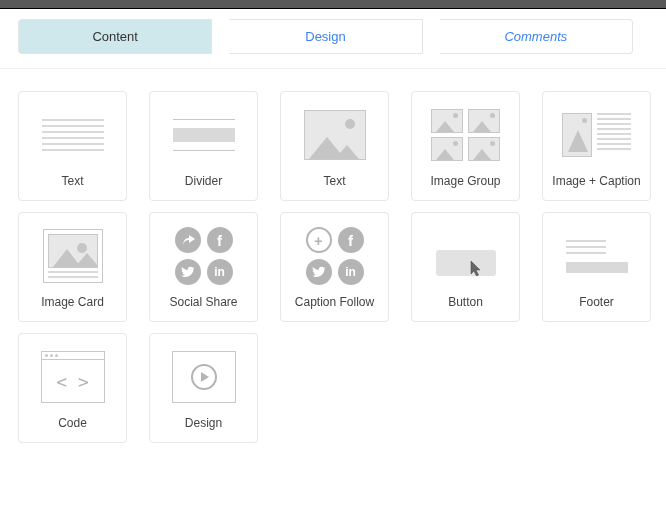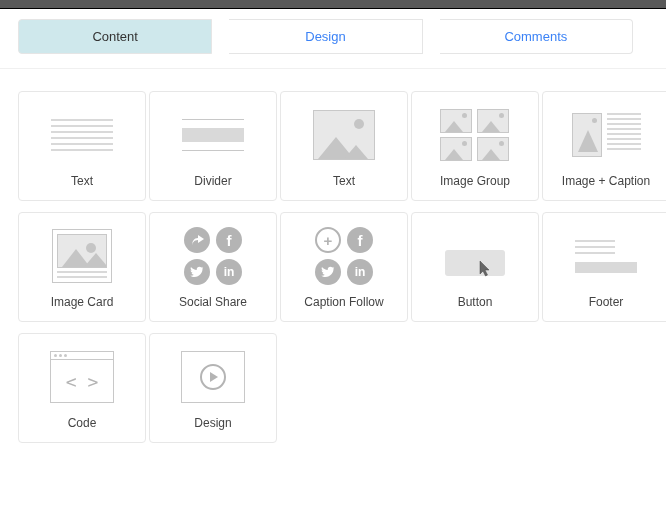--- a/index.html
+++ b/index.html
@@ -32,34 +32,34 @@
     color: #3b82f6;
     cursor: pointer;
   }
   .tab + .tab { border-left: none; }
   .tab.active {
     background: #cfe8ec;
     color: #333;
     font-weight: 500;
   }
   .tab:first-child { border-top-left-radius: 4px; border-bottom-left-radius: 4px; }
-  .tab:last-child { border-top-right-radius: 4px; border-bottom-right-radius: 4px; }
+  .tab:last-child { border-top-right-radius: 4px; border-bottom-right-radius: 4px; font-style: italic; }
   .divider-line {
     height: 0;
     border-bottom: 1px solid #f0f0f0;
     margin-top: 14px;
   }
   .grid {
     display: grid;
     grid-template-columns: repeat(5, 120px);
     gap: 11px;
     padding: 22px 18px 18px 18px;
   }
   .item {
-    width: 128px;
+    width: 109px;
     height: 110px;
     border: 1px solid #e7e7e7;
     border-radius: 4px;
     background: #ffffff;
     display: flex;
     flex-direction: column;
     align-items: center;
     justify-content: flex-start;
     padding: 12px 6px 8px 6px;
     cursor: pointer;

